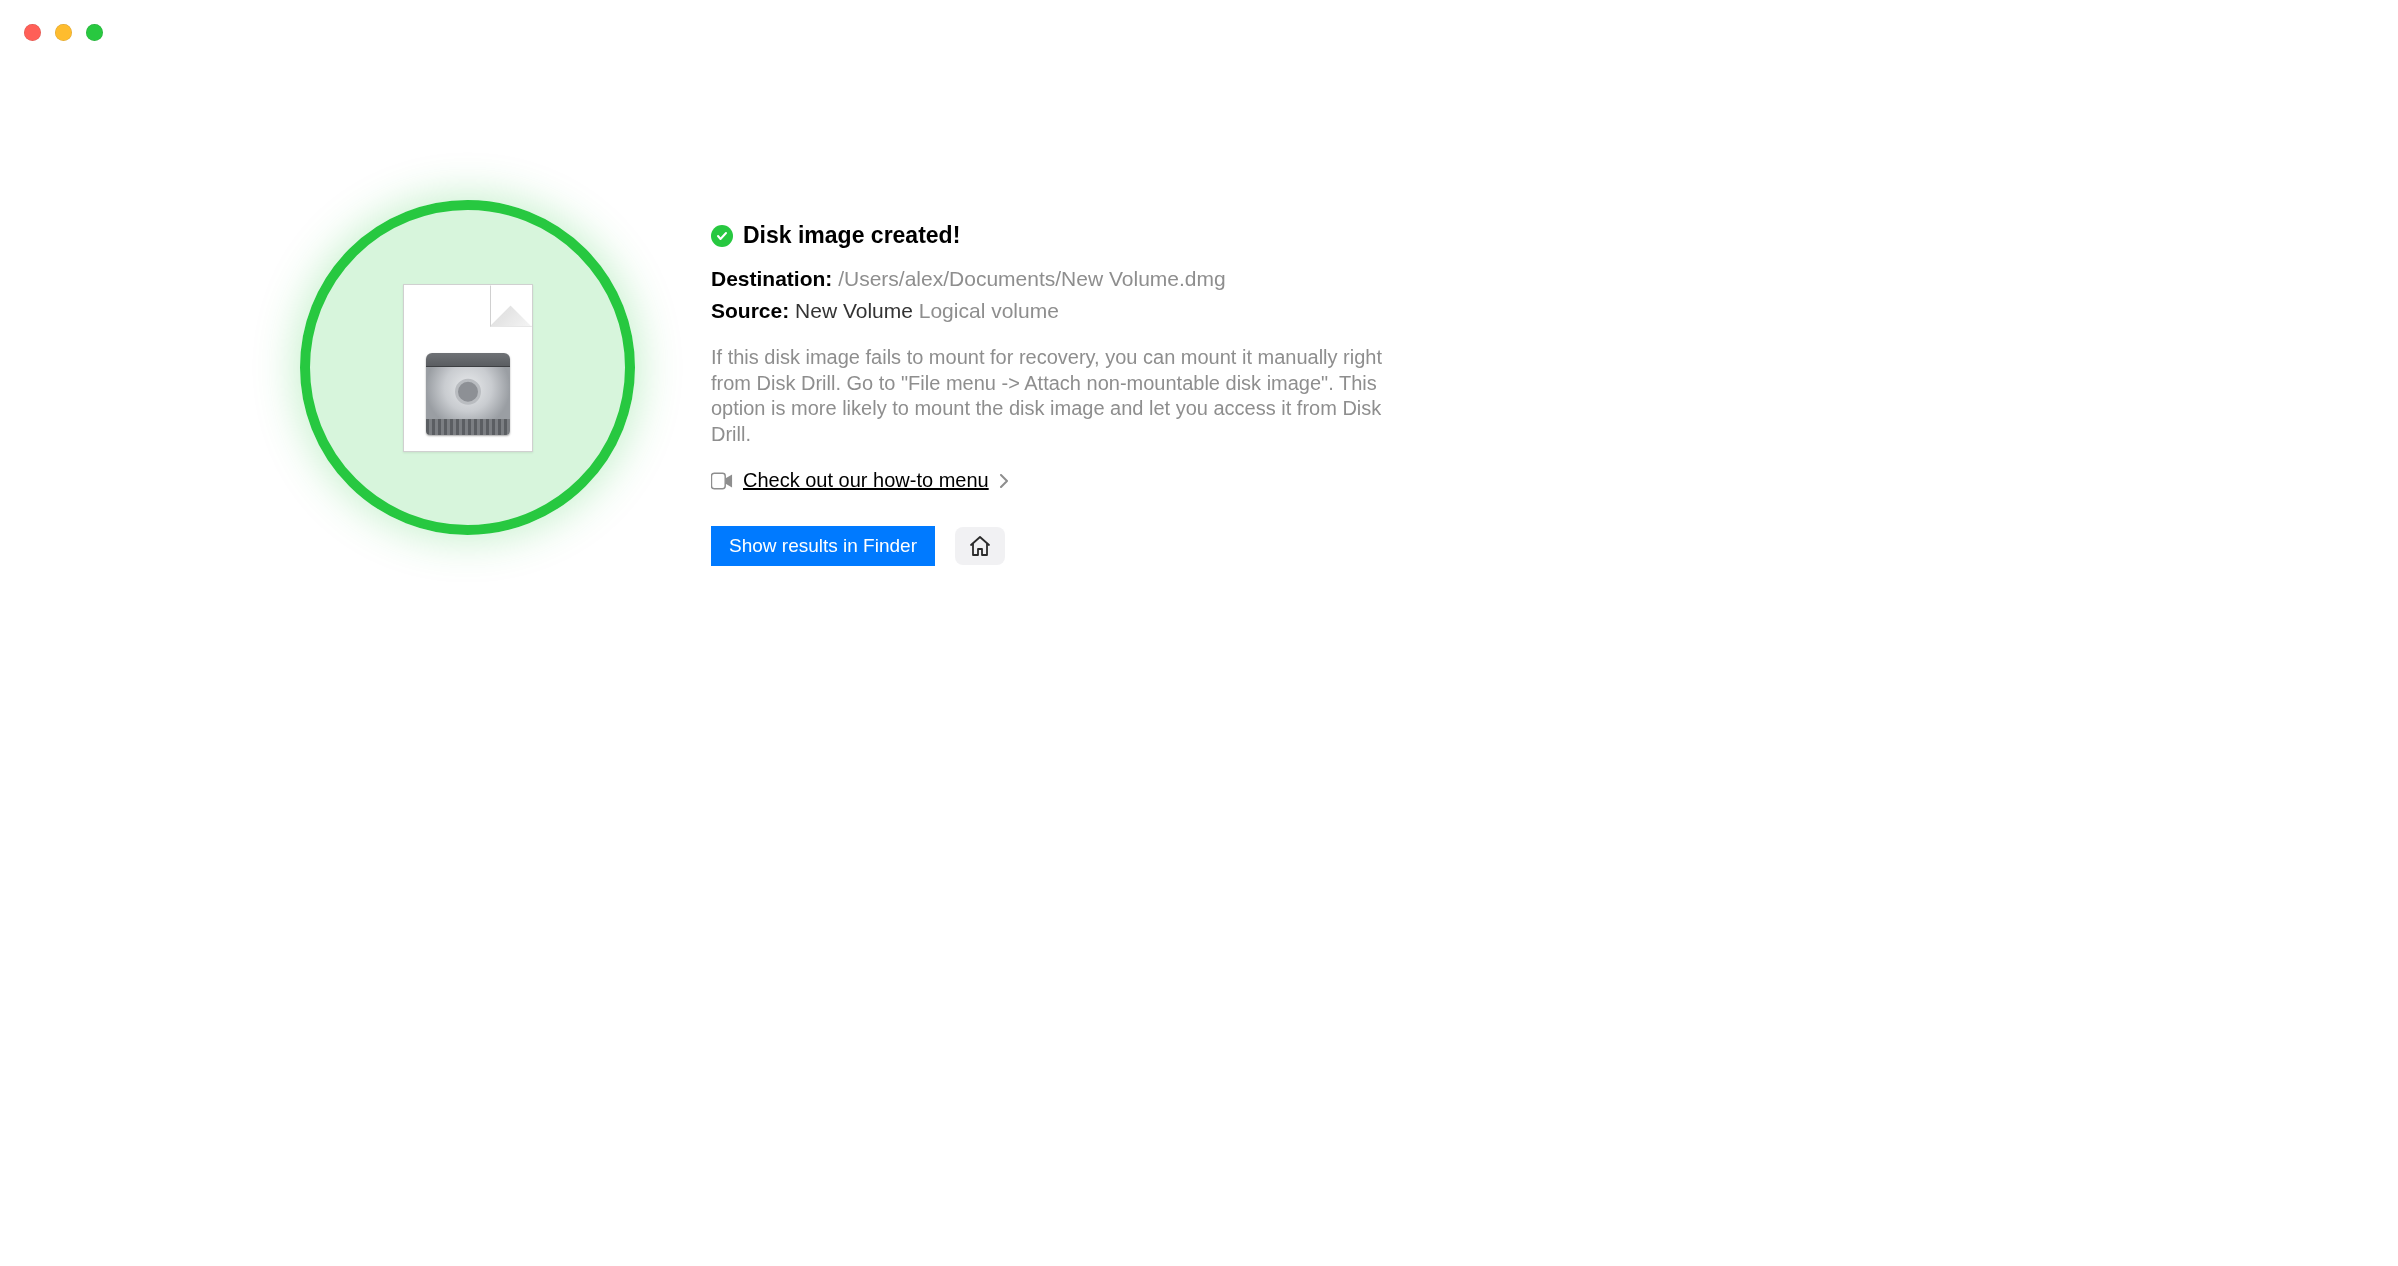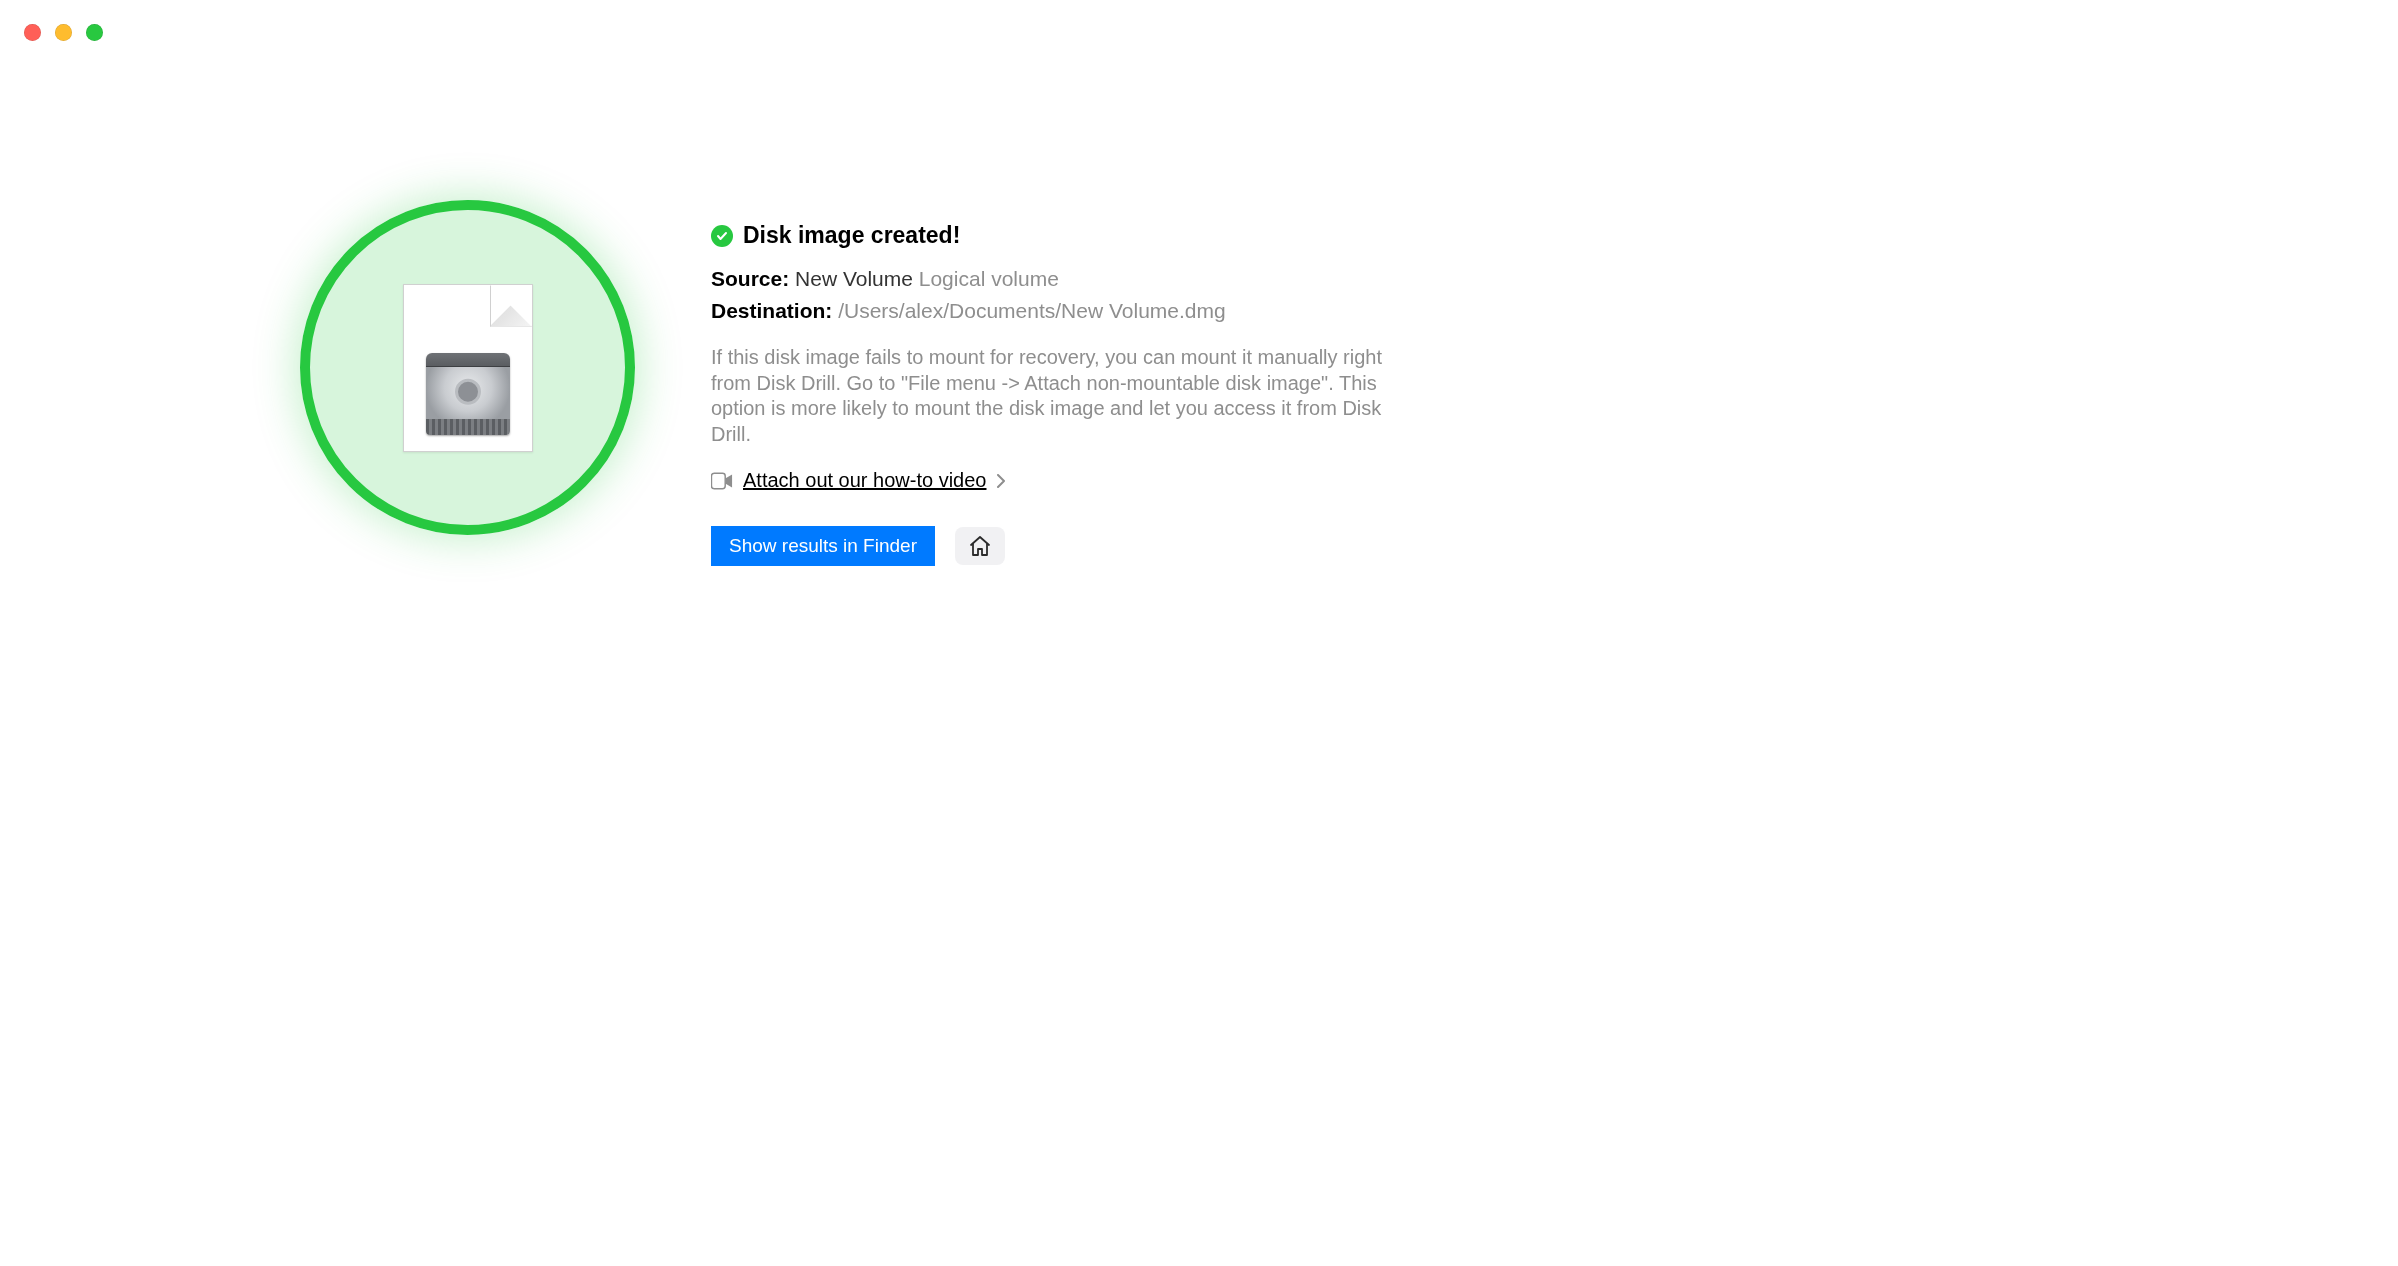--- a/index.html
+++ b/index.html
@@ -187,43 +187,43 @@
     <div class="title-row">
       <span class="check-icon">
         <svg viewBox="0 0 24 24" fill="none" stroke="#fff" stroke-width="4" stroke-linecap="round" stroke-linejoin="round">
             <polyline points="4 12 9 18 20 6"></polyline>
           </svg>
       </span>
       <span class="title">Disk image created!</span>
     </div>
 
     <div class="field-line">
+      <span class="field-label">Destination:</span>
+      <span> </span>
+      <span class="field-sub">/Users/alex/Documents/New Volume.dmg</span>
+    </div>
+
+    <div class="field-line">
       <span class="field-label">Source:</span>
       <span> </span>
       <span class="field-val">New Volume</span>
       <span> </span>
       <span class="field-sub">Logical volume</span>
     </div>
 
-    <div class="field-line">
-      <span class="field-label">Destination:</span>
-      <span> </span>
-      <span class="field-sub">/Users/alex/Documents/New Volume.dmg</span>
-    </div>
-
     <div class="help-text">If this disk image fails to mount for recovery, you can mount it manually right from Disk Drill. Go to "File menu -&gt; Attach non-mountable disk image". This option is more likely to mount the disk image and let you access it from Disk Drill.</div>
 
     <div class="video-row">
       <span class="camcorder-icon">
         <svg viewBox="0 0 24 18">
             <rect x="0.5" y="0.5" width="15" height="17" rx="3" fill="none" stroke="currentColor" stroke-width="1.6"></rect>
             <path d="M16 6 L23 2 V16 L16 12 Z" fill="currentColor"></path>
           </svg>
       </span>
-      <a class="video-link">Attach out our how-to video</a>
+      <a class="video-link">Check out our how-to menu</a>
       <span class="chevron-icon">
         <svg viewBox="0 0 10 14" fill="none" stroke="currentColor" stroke-width="2" stroke-linecap="round" stroke-linejoin="round">
             <polyline points="2 1 8 7 2 13"></polyline>
           </svg>
       </span>
     </div>
 
     <div class="button-row">
       <button class="btn-primary">Show results in Finder</button>
       <button class="btn-icon">

